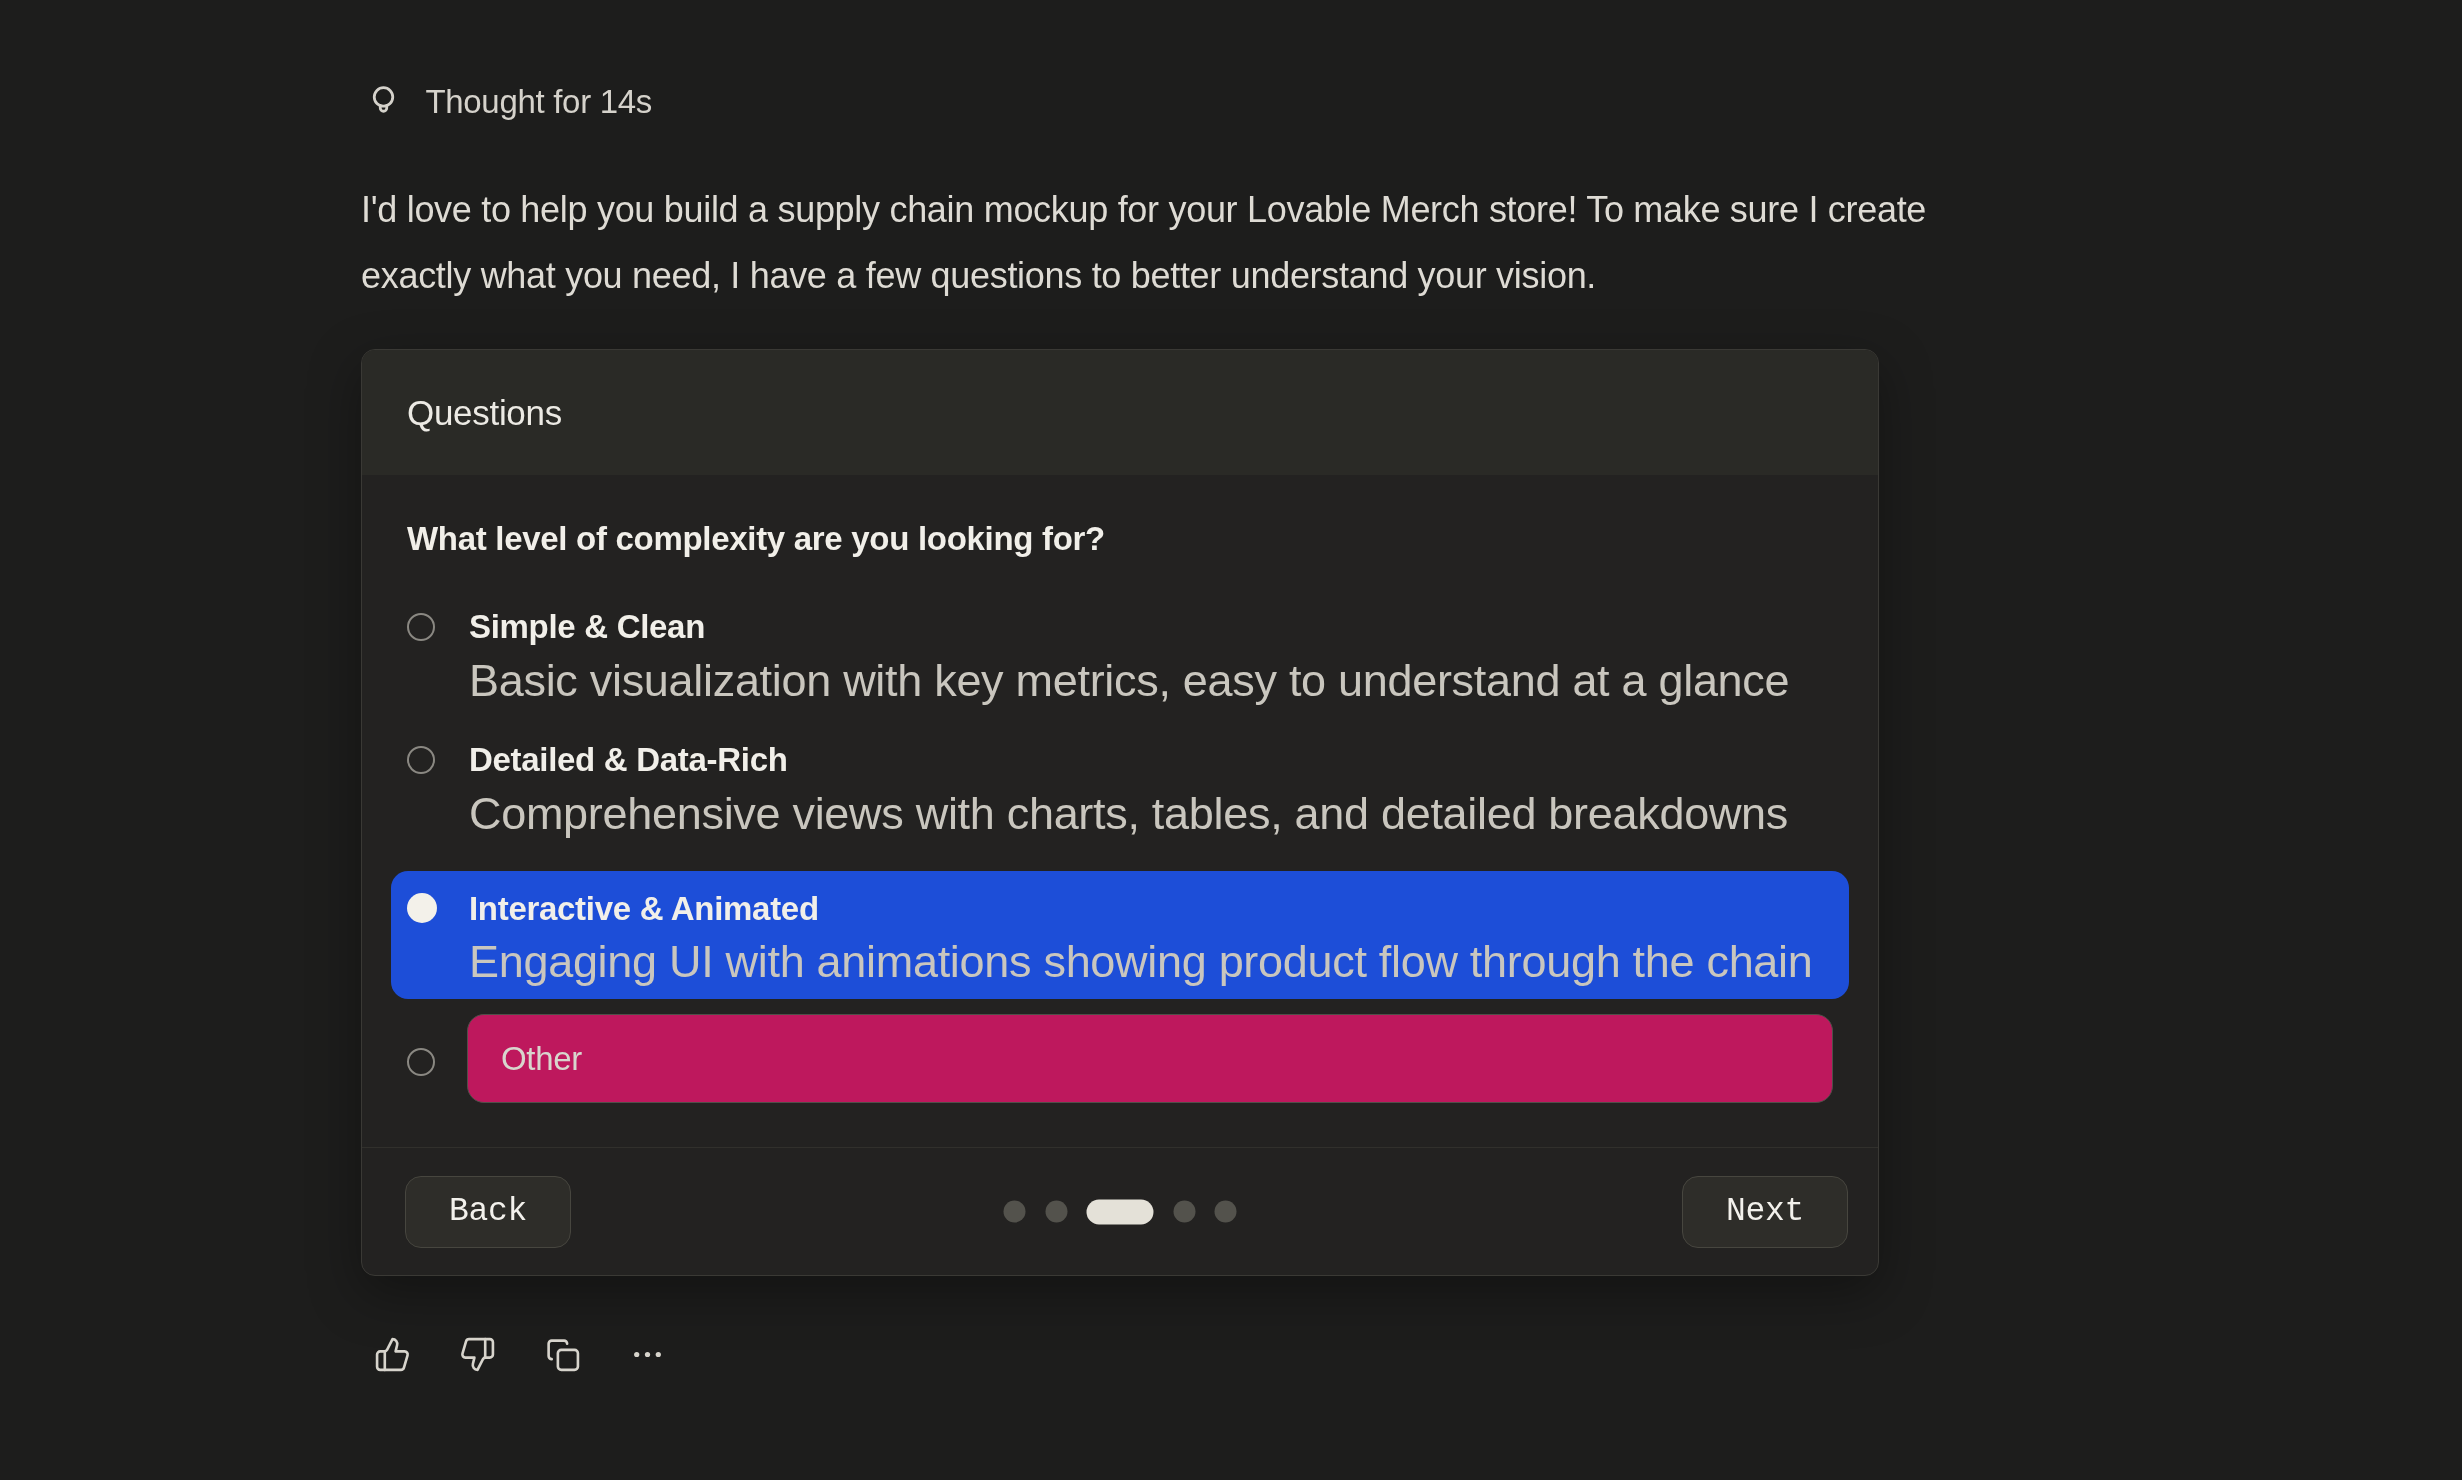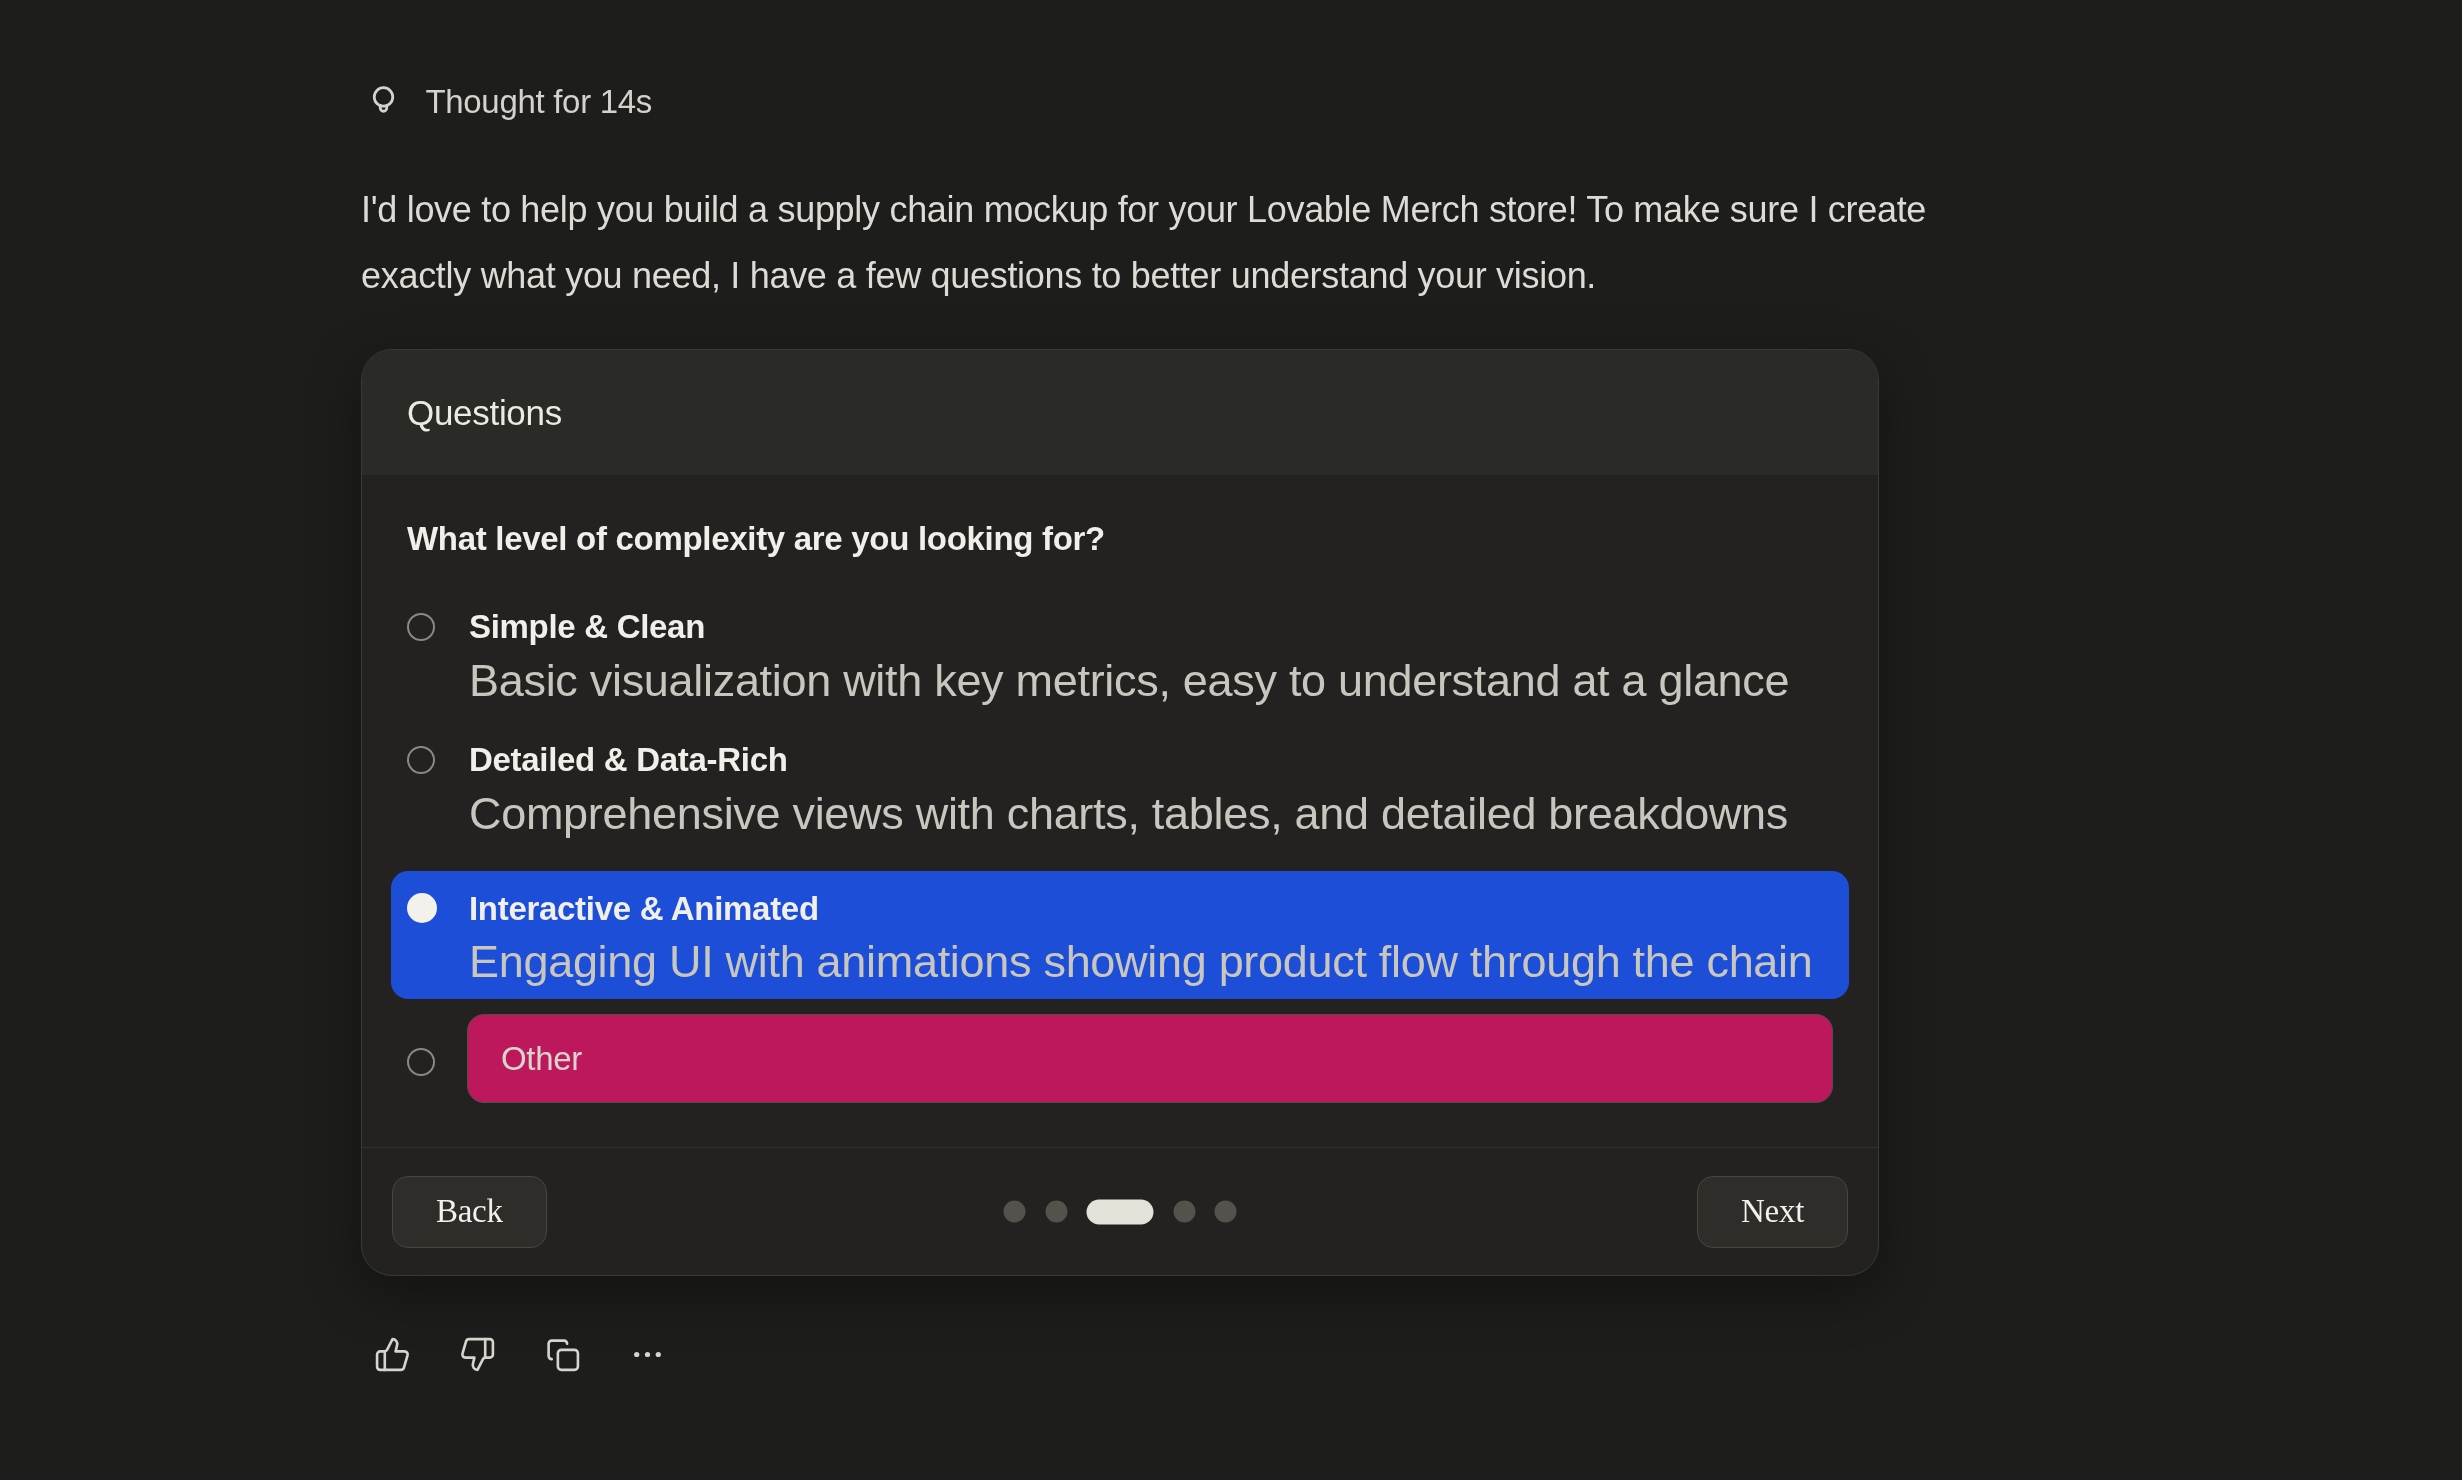--- a/index.html
+++ b/index.html
@@ -31,21 +31,21 @@
     line-height:66px;
     color:#dedbd4;
   }
 
   
   .card {
     margin-top:40px;
     width:1518px;
     background:#232221;
     border:1.1px solid #3a3935;
-    border-radius:31px;
+    border-radius:14px;
     overflow:hidden;
     box-shadow:0 17px 52px rgba(0,0,0,0.35);
   }
   .card-header {
     height:125px;
     background:#2a2a26;
     display:flex; align-items:center;
     padding:0 45px;
     font-size:35px; font-weight:500;
     color:#eceae4;
@@ -101,25 +101,26 @@
     padding:0 30px;
     position:relative;
   }
   .btn {
     height:72px;
     padding:0 43px;
     background:#2e2d29;
     border:1.1px solid #47463f;
     border-radius:16px;
     color:#f3f1ec;
-    font-family:Liberation Serif, serif;
+    font-family:Liberation Mono, monospace;
     font-size:33px; font-weight:500;
     letter-spacing:-0.3px;
     display:flex; align-items:center;
     cursor:pointer;
+    margin-left:13px;
   }
   .dots {
     position:absolute; left:50%; top:50%;
     transform:translate(-50%,-50%);
     display:flex; align-items:center; gap:19.5px;
   }
   .dot { width:22px; height:22px; border-radius:50%; background:#53524c; }
   .dot.active { width:67px; height:25px; border-radius:12.6px; background:#e4e1d8; }
 
   

